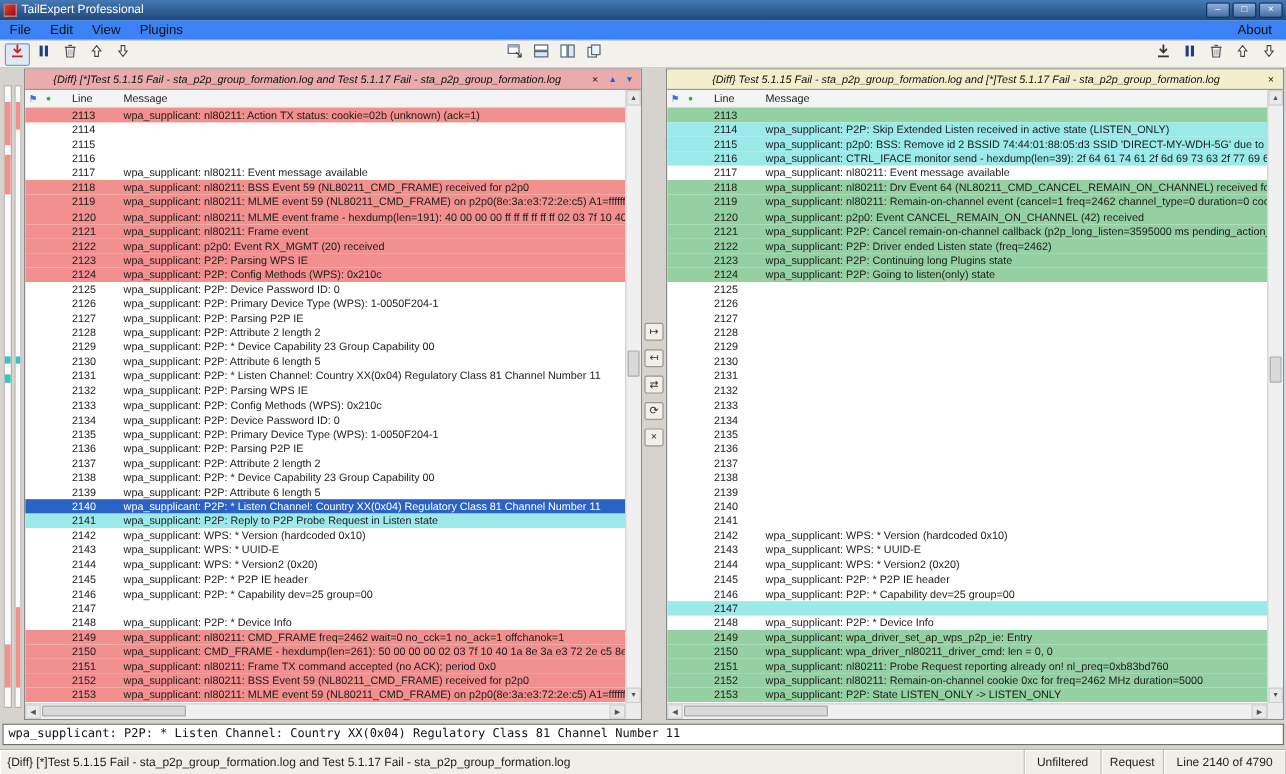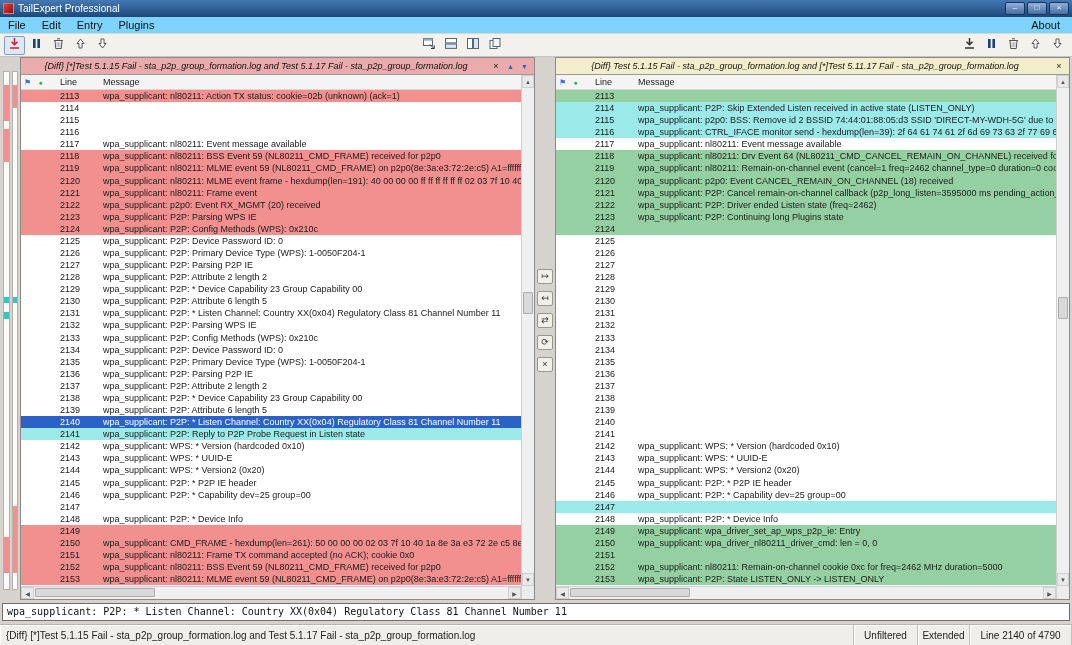--- a/index.html
+++ b/index.html
@@ -7,21 +7,21 @@
   body{font-family:"Liberation Sans",sans-serif;background:#d6d3ce;color:#111}
   .window{width:1072px;height:645px;display:flex;flex-direction:column}
 
   
   .titlebar{height:17px;flex:none;background:linear-gradient(#4679b4,#1c4879);display:flex;align-items:center;color:#fff;font-size:10px;padding:0 3px;gap:4px}
   .app-icon{width:11px;height:11px;background:linear-gradient(135deg,#e04040,#8f0f0f);border:1px solid rgba(255,255,255,.4);flex:none}
   .win-controls{margin-left:auto;display:flex;gap:2px}
   .win-btn{width:20px;height:13px;font-size:8px;line-height:10px;text-align:center;color:#fff;background:linear-gradient(#8fb0dd,#486f9f);border:1px solid #16345c;border-radius:2px}
 
   
-  .menubar{height:17px;flex:none;background:#7dd3fc;display:flex;align-items:center;font-size:11px;border-bottom:1px solid #dcd8d0}
+  .menubar{height:17px;flex:none;background:#3b82f6;display:flex;align-items:center;font-size:11px;border-bottom:1px solid #dcd8d0}
   .menu-item{padding:0 8px;height:100%;display:flex;align-items:center}
   .menu-right{margin-left:auto;padding:0 12px}
 
   
   .toolbar{height:23px;flex:none;background:#f3f1ec;border-bottom:1px solid #c9c5bc;display:flex;align-items:center;padding:0 4px}
   .tb-group{display:flex;gap:1px;align-items:center}
   .tb-center{margin-left:305px}
   .tb-right{margin-left:auto}
   .tb{width:21px;height:19px;border:1px solid transparent;background:transparent;display:flex;align-items:center;justify-content:center}
   .tb.active{border:1px solid #7e9cc4;background:#dfe9f5;border-radius:2px}
@@ -93,21 +93,21 @@
     <span class="win-controls">
       <span class="win-btn">–</span>
       <span class="win-btn">□</span>
       <span class="win-btn">×</span>
     </span>
   </div>
 
   <div class="menubar">
     <span class="menu-item">File</span>
     <span class="menu-item">Edit</span>
-    <span class="menu-item">Entry</span>
+    <span class="menu-item">View</span>
     <span class="menu-item">Plugins</span>
     <span class="menu-item menu-right">About</span>
   </div>
 
   <div class="toolbar">
     <span class="tb-group">
       <span class="tb active">
           <span><svg width="13" height="13" viewBox="0 0 13 13">
               <path d="M6.5 1v6.5M3.5 4.8l3 3 3-3" stroke="#c22222" stroke-width="1.5" fill="none"></path>
               <path d="M2 11h9" stroke="#c22222" stroke-width="1.5"></path>
@@ -259,23 +259,23 @@
               <div class="log-row"><span class="cell c-flag"></span><span class="cell c-bm"></span><span class="cell c-num">2139</span><span class="cell c-msg">wpa_supplicant: P2P: Attribute 6 length 5</span></div>
               <div class="log-row hl-sel"><span class="cell c-flag"></span><span class="cell c-bm"></span><span class="cell c-num">2140</span><span class="cell c-msg">wpa_supplicant: P2P: * Listen Channel: Country XX(0x04) Regulatory Class 81 Channel Number 11</span></div>
               <div class="log-row hl-cyan"><span class="cell c-flag"></span><span class="cell c-bm"></span><span class="cell c-num">2141</span><span class="cell c-msg">wpa_supplicant: P2P: Reply to P2P Probe Request in Listen state</span></div>
               <div class="log-row"><span class="cell c-flag"></span><span class="cell c-bm"></span><span class="cell c-num">2142</span><span class="cell c-msg">wpa_supplicant: WPS: * Version (hardcoded 0x10)</span></div>
               <div class="log-row"><span class="cell c-flag"></span><span class="cell c-bm"></span><span class="cell c-num">2143</span><span class="cell c-msg">wpa_supplicant: WPS: * UUID-E</span></div>
               <div class="log-row"><span class="cell c-flag"></span><span class="cell c-bm"></span><span class="cell c-num">2144</span><span class="cell c-msg">wpa_supplicant: WPS: * Version2 (0x20)</span></div>
               <div class="log-row"><span class="cell c-flag"></span><span class="cell c-bm"></span><span class="cell c-num">2145</span><span class="cell c-msg">wpa_supplicant: P2P: * P2P IE header</span></div>
               <div class="log-row"><span class="cell c-flag"></span><span class="cell c-bm"></span><span class="cell c-num">2146</span><span class="cell c-msg">wpa_supplicant: P2P: * Capability dev=25 group=00</span></div>
               <div class="log-row"><span class="cell c-flag"></span><span class="cell c-bm"></span><span class="cell c-num">2147</span><span class="cell c-msg"></span></div>
               <div class="log-row"><span class="cell c-flag"></span><span class="cell c-bm"></span><span class="cell c-num">2148</span><span class="cell c-msg">wpa_supplicant: P2P: * Device Info</span></div>
-              <div class="log-row hl-red"><span class="cell c-flag"></span><span class="cell c-bm"></span><span class="cell c-num">2149</span></div>
+              <div class="log-row hl-red"><span class="cell c-flag"></span><span class="cell c-bm"></span><span class="cell c-num">2149</span><span class="cell c-msg">wpa_supplicant: nl80211: CMD_FRAME freq=2462 wait=0 no_cck=1 no_ack=1 offchanok=1</span></div>
               <div class="log-row hl-red"><span class="cell c-flag"></span><span class="cell c-bm"></span><span class="cell c-num">2150</span><span class="cell c-msg">wpa_supplicant: CMD_FRAME - hexdump(len=261): 50 00 00 00 02 03 7f 10 40 1a 8e 3a e3 72 2e c5 8e 3a e3 72 2e c5</span></div>
-              <div class="log-row hl-red"><span class="cell c-flag"></span><span class="cell c-bm"></span><span class="cell c-num">2151</span><span class="cell c-msg">wpa_supplicant: nl80211: Frame TX command accepted (no ACK); cookie 0x0</span></div>
+              <div class="log-row hl-red"><span class="cell c-flag"></span><span class="cell c-bm"></span><span class="cell c-num">2151</span><span class="cell c-msg">wpa_supplicant: nl80211: Frame TX command accepted (no ACK); period 0x0</span></div>
               <div class="log-row hl-red"><span class="cell c-flag"></span><span class="cell c-bm"></span><span class="cell c-num">2152</span><span class="cell c-msg">wpa_supplicant: nl80211: BSS Event 59 (NL80211_CMD_FRAME) received for p2p0</span></div>
               <div class="log-row hl-red"><span class="cell c-flag"></span><span class="cell c-bm"></span><span class="cell c-num">2153</span><span class="cell c-msg">wpa_supplicant: nl80211: MLME event 59 (NL80211_CMD_FRAME) on p2p0(8e:3a:e3:72:2e:c5) A1=ffffffff A2=ffffffff</span></div>
             </div>
           <div class="hscroll">
             <span class="hs-btn">◀</span>
             <span class="hs-track">
                 <span class="hs-thumb"></span>
               </span>
             <span class="hs-btn">▶</span>
           </div>
@@ -294,44 +294,44 @@
     <div class="divider" id="divider-buttons">
         <span class="dv-btn">↦</span>
         <span class="dv-btn">↤</span>
         <span class="dv-btn">⇄</span>
         <span class="dv-btn">⟳</span>
         <span class="dv-btn">×</span>
       </div>
 
     <div class="panel">
       <div class="tabstrip tab-right">
-        <span class="tab-title">{Diff} Test 5.1.15 Fail - sta_p2p_group_formation.log and [*]Test 5.11.17 Fail - sta_p2p_group_formation.log</span>
+        <span class="tab-title">{Diff} Test 5.1.15 Fail - sta_p2p_group_formation.log and [*]Test 5.1.17 Fail - sta_p2p_group_formation.log</span>
         <span class="tab-close">×</span>
       </div>
       <div class="panel-body">
         <div class="panel-main">
           <div class="colheader">
             <span class="ch-flag">⚑</span>
             <span class="ch-bm">●</span>
             <span class="ch-line">Line</span>
             <span class="ch-msg">Message</span>
           </div>
           <div class="rows" id="right-rows">
               <div class="log-row hl-green"><span class="cell c-flag"></span><span class="cell c-bm"></span><span class="cell c-num">2113</span></div>
               <div class="log-row hl-cyan"><span class="cell c-flag"></span><span class="cell c-bm"></span><span class="cell c-num">2114</span><span class="cell c-msg">wpa_supplicant: P2P: Skip Extended Listen received in active state (LISTEN_ONLY)</span></div>
               <div class="log-row hl-cyan"><span class="cell c-flag"></span><span class="cell c-bm"></span><span class="cell c-num">2115</span><span class="cell c-msg">wpa_supplicant: p2p0: BSS: Remove id 2 BSSID 74:44:01:88:05:d3 SSID 'DIRECT-MY-WDH-5G' due to wpa_bss_flush</span></div>
               <div class="log-row hl-cyan"><span class="cell c-flag"></span><span class="cell c-bm"></span><span class="cell c-num">2116</span><span class="cell c-msg">wpa_supplicant: CTRL_IFACE monitor send - hexdump(len=39): 2f 64 61 74 61 2f 6d 69 73 63 2f 77 69 66 69 2f 73</span></div>
               <div class="log-row"><span class="cell c-flag"></span><span class="cell c-bm"></span><span class="cell c-num">2117</span><span class="cell c-msg">wpa_supplicant: nl80211: Event message available</span></div>
               <div class="log-row hl-green"><span class="cell c-flag"></span><span class="cell c-bm"></span><span class="cell c-num">2118</span><span class="cell c-msg">wpa_supplicant: nl80211: Drv Event 64 (NL80211_CMD_CANCEL_REMAIN_ON_CHANNEL) received for p2p0</span></div>
               <div class="log-row hl-green"><span class="cell c-flag"></span><span class="cell c-bm"></span><span class="cell c-num">2119</span><span class="cell c-msg">wpa_supplicant: nl80211: Remain-on-channel event (cancel=1 freq=2462 channel_type=0 duration=0 cookie=0xb</span></div>
-              <div class="log-row hl-green"><span class="cell c-flag"></span><span class="cell c-bm"></span><span class="cell c-num">2120</span><span class="cell c-msg">wpa_supplicant: p2p0: Event CANCEL_REMAIN_ON_CHANNEL (18) received</span></div>
+              <div class="log-row hl-green"><span class="cell c-flag"></span><span class="cell c-bm"></span><span class="cell c-num">2120</span><span class="cell c-msg">wpa_supplicant: p2p0: Event CANCEL_REMAIN_ON_CHANNEL (42) received</span></div>
               <div class="log-row hl-green"><span class="cell c-flag"></span><span class="cell c-bm"></span><span class="cell c-num">2121</span><span class="cell c-msg">wpa_supplicant: P2P: Cancel remain-on-channel callback (p2p_long_listen=3595000 ms pending_action_tx=0x0)</span></div>
               <div class="log-row hl-green"><span class="cell c-flag"></span><span class="cell c-bm"></span><span class="cell c-num">2122</span><span class="cell c-msg">wpa_supplicant: P2P: Driver ended Listen state (freq=2462)</span></div>
               <div class="log-row hl-green"><span class="cell c-flag"></span><span class="cell c-bm"></span><span class="cell c-num">2123</span><span class="cell c-msg">wpa_supplicant: P2P: Continuing long Plugins state</span></div>
-              <div class="log-row hl-green"><span class="cell c-flag"></span><span class="cell c-bm"></span><span class="cell c-num">2124</span></div>
+              <div class="log-row hl-green"><span class="cell c-flag"></span><span class="cell c-bm"></span><span class="cell c-num">2124</span><span class="cell c-msg">wpa_supplicant: P2P: Going to listen(only) state</span></div>
               <div class="log-row"><span class="cell c-flag"></span><span class="cell c-bm"></span><span class="cell c-num">2125</span><span class="cell c-msg"></span></div>
               <div class="log-row"><span class="cell c-flag"></span><span class="cell c-bm"></span><span class="cell c-num">2126</span><span class="cell c-msg"></span></div>
               <div class="log-row"><span class="cell c-flag"></span><span class="cell c-bm"></span><span class="cell c-num">2127</span><span class="cell c-msg"></span></div>
               <div class="log-row"><span class="cell c-flag"></span><span class="cell c-bm"></span><span class="cell c-num">2128</span><span class="cell c-msg"></span></div>
               <div class="log-row"><span class="cell c-flag"></span><span class="cell c-bm"></span><span class="cell c-num">2129</span><span class="cell c-msg"></span></div>
               <div class="log-row"><span class="cell c-flag"></span><span class="cell c-bm"></span><span class="cell c-num">2130</span><span class="cell c-msg"></span></div>
               <div class="log-row"><span class="cell c-flag"></span><span class="cell c-bm"></span><span class="cell c-num">2131</span><span class="cell c-msg"></span></div>
               <div class="log-row"><span class="cell c-flag"></span><span class="cell c-bm"></span><span class="cell c-num">2132</span><span class="cell c-msg"></span></div>
               <div class="log-row"><span class="cell c-flag"></span><span class="cell c-bm"></span><span class="cell c-num">2133</span><span class="cell c-msg"></span></div>
               <div class="log-row"><span class="cell c-flag"></span><span class="cell c-bm"></span><span class="cell c-num">2134</span><span class="cell c-msg"></span></div>
@@ -344,21 +344,21 @@
               <div class="log-row"><span class="cell c-flag"></span><span class="cell c-bm"></span><span class="cell c-num">2141</span><span class="cell c-msg"></span></div>
               <div class="log-row"><span class="cell c-flag"></span><span class="cell c-bm"></span><span class="cell c-num">2142</span><span class="cell c-msg">wpa_supplicant: WPS: * Version (hardcoded 0x10)</span></div>
               <div class="log-row"><span class="cell c-flag"></span><span class="cell c-bm"></span><span class="cell c-num">2143</span><span class="cell c-msg">wpa_supplicant: WPS: * UUID-E</span></div>
               <div class="log-row"><span class="cell c-flag"></span><span class="cell c-bm"></span><span class="cell c-num">2144</span><span class="cell c-msg">wpa_supplicant: WPS: * Version2 (0x20)</span></div>
               <div class="log-row"><span class="cell c-flag"></span><span class="cell c-bm"></span><span class="cell c-num">2145</span><span class="cell c-msg">wpa_supplicant: P2P: * P2P IE header</span></div>
               <div class="log-row"><span class="cell c-flag"></span><span class="cell c-bm"></span><span class="cell c-num">2146</span><span class="cell c-msg">wpa_supplicant: P2P: * Capability dev=25 group=00</span></div>
               <div class="log-row hl-cyan"><span class="cell c-flag"></span><span class="cell c-bm"></span><span class="cell c-num">2147</span></div>
               <div class="log-row"><span class="cell c-flag"></span><span class="cell c-bm"></span><span class="cell c-num">2148</span><span class="cell c-msg">wpa_supplicant: P2P: * Device Info</span></div>
               <div class="log-row hl-green"><span class="cell c-flag"></span><span class="cell c-bm"></span><span class="cell c-num">2149</span><span class="cell c-msg">wpa_supplicant: wpa_driver_set_ap_wps_p2p_ie: Entry</span></div>
               <div class="log-row hl-green"><span class="cell c-flag"></span><span class="cell c-bm"></span><span class="cell c-num">2150</span><span class="cell c-msg">wpa_supplicant: wpa_driver_nl80211_driver_cmd: len = 0, 0</span></div>
-              <div class="log-row hl-green"><span class="cell c-flag"></span><span class="cell c-bm"></span><span class="cell c-num">2151</span></div>
+              <div class="log-row hl-green"><span class="cell c-flag"></span><span class="cell c-bm"></span><span class="cell c-num">2151</span><span class="cell c-msg">wpa_supplicant: nl80211: Probe Request reporting already on! nl_preq=0xb83bd760</span></div>
               <div class="log-row hl-green"><span class="cell c-flag"></span><span class="cell c-bm"></span><span class="cell c-num">2152</span><span class="cell c-msg">wpa_supplicant: nl80211: Remain-on-channel cookie 0xc for freq=2462 MHz duration=5000</span></div>
               <div class="log-row hl-green"><span class="cell c-flag"></span><span class="cell c-bm"></span><span class="cell c-num">2153</span><span class="cell c-msg">wpa_supplicant: P2P: State LISTEN_ONLY -&gt; LISTEN_ONLY</span></div>
             </div>
           <div class="hscroll">
             <span class="hs-btn">◀</span>
             <span class="hs-track">
                 <span class="hs-thumb"></span>
               </span>
             <span class="hs-btn">▶</span>
           </div>
@@ -376,17 +376,17 @@
 
   </div>
 
   <div class="selwrap">
     <div class="selbox">wpa_supplicant: P2P: * Listen Channel: Country XX(0x04) Regulatory Class 81 Channel Number 11</div>
   </div>
 
   <div class="statusbar">
     <span class="sb-seg sb-left">{Diff} [*]Test 5.1.15 Fail - sta_p2p_group_formation.log and Test 5.1.17 Fail - sta_p2p_group_formation.log</span>
     <span class="sb-seg sb-filter">Unfiltered</span>
-    <span class="sb-seg sb-state">Extended</span>
+    <span class="sb-seg sb-state">Request</span>
     <span class="sb-seg sb-pos">Line 2140 of 4790</span>
   </div>
 
 </div>
 
 </body></html>

